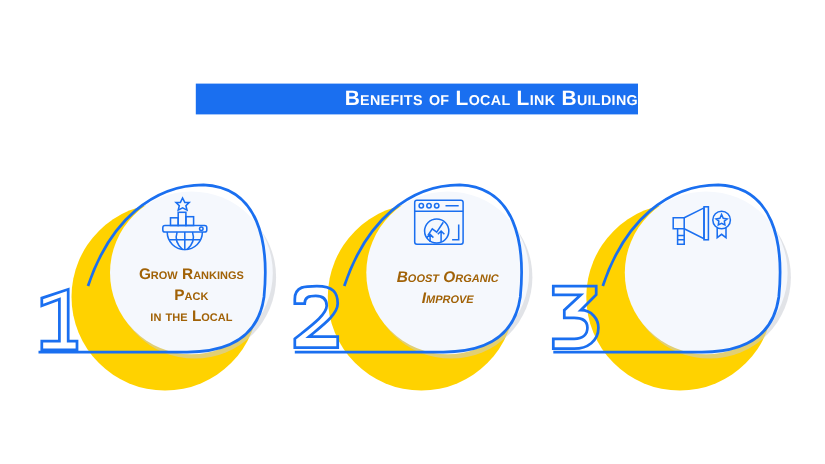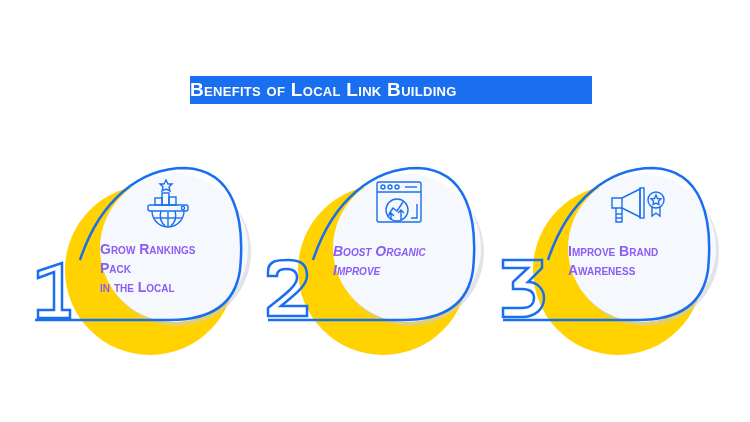--- a/index.html
+++ b/index.html
@@ -1,22 +1,22 @@
 <!DOCTYPE html>
 <html><head>
 <meta charset="utf-8">
 <style>
   html,body{margin:0;padding:0;background:#ffffff;}
   body{width:750px;height:422px;position:relative;overflow:hidden;font-family:"Liberation Sans",sans-serif;}
   .title{position:absolute;left:178px;top:76px;width:402px;height:28px;background:#1a6ff0;color:#fff;
-    font-weight:bold;font-size:19px;letter-spacing:0.3px;font-variant:small-caps;text-align:left;line-height:28px;margin-left:12px;}
+    font-weight:bold;font-size:19px;letter-spacing:0.3px;font-variant:small-caps;text-align:right;line-height:28px;}
   .title span{font-variant:small-caps;}
   .item{position:absolute;top:160px;width:230px;height:200px;}
   .item svg.bg{position:absolute;left:0;top:0;}
-  .label{position:absolute;color:#8b5cf6;font-weight:bold;font-size:14px;font-variant:small-caps;line-height:19px;}
+  .label{position:absolute;color:#a16207;font-weight:bold;font-size:14px;font-variant:small-caps;text-align:center;line-height:19px;}
   .icon{position:absolute;}
 </style>
 </head>
 <body>
 
 <div class="title"><span>Benefits of Local Link Building</span></div>
 
 <div class="item" style="left:30px;">
   <svg class="bg" width="230" height="200" viewBox="0 0 230 200">
     <circle cx="120" cy="110" r="85" fill="#ffd200"></circle>
@@ -88,17 +88,13 @@
         <path d="M12 12 L30 3 L30 31 L12 22"></path>
         <rect x="30" y="2" width="4" height="30"></rect>
       <path d="M6 22 L6 36 L12 36 L12 22"></path>
         <line x1="6" y1="28" x2="12" y2="28"></line>
         <line x1="6" y1="32" x2="12" y2="32"></line>
       <circle cx="46" cy="14" r="8"></circle>
         <path d="M46 9 L47.5 12.5 L51 13 L48.5 15 L49 18.5 L46 17 L43 18.5 L43.5 15 L41 13 L44.5 12.5 Z"></path>
       <path d="M42 21 L42 30 L46 27 L50 30 L50 21"></path>
     </svg>
   </div>
-  <div class="label" style="left:70px;top:82px;width:148px;">
-    <div>Improve Brand</div>
-    <div>Awareness</div>
-  </div>
 </div>
 
 </body></html>

